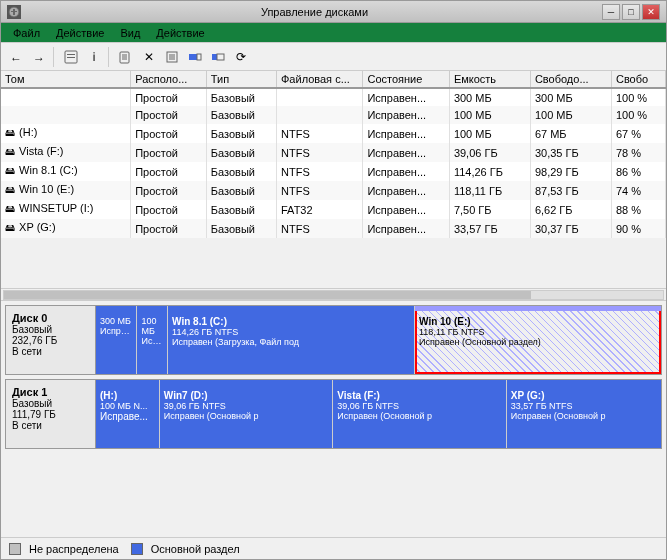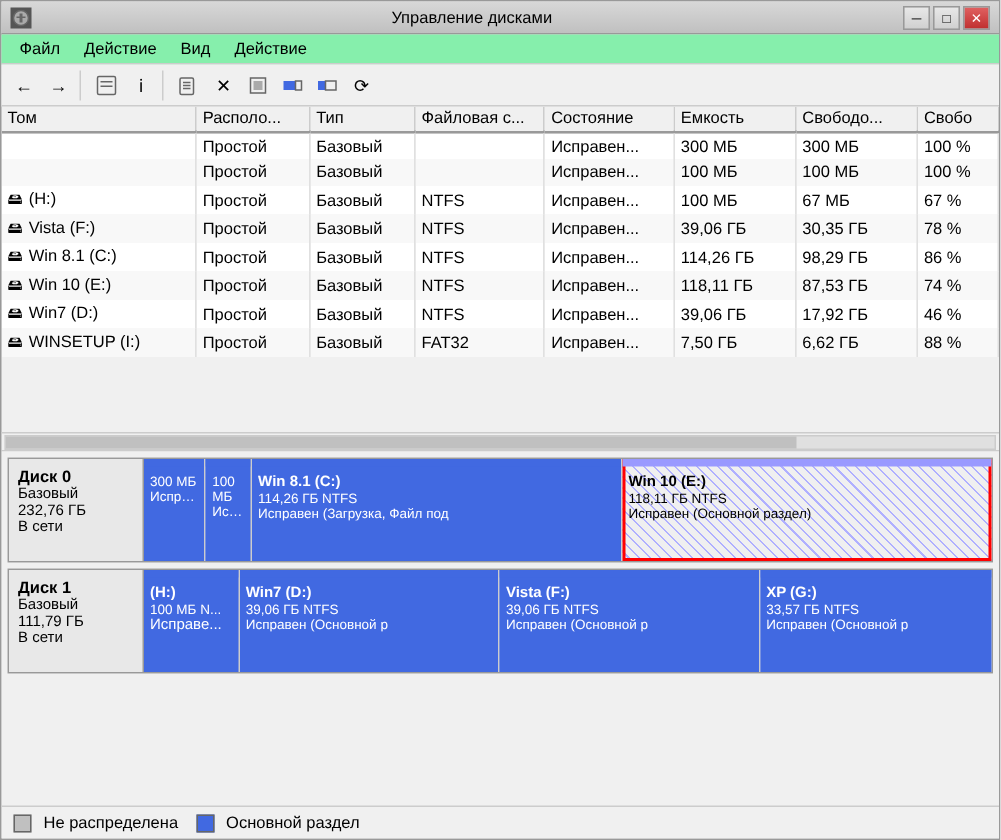--- a/index.html
+++ b/index.html
@@ -7,21 +7,21 @@
 
     .window { width: 667px; height: 560px; background: #f0f0f0; border: 1px solid #999; display: flex; flex-direction: column; }
 
     .title-bar { background: linear-gradient(to bottom, #d8d8d8, #c0c0c0); height: 22px; display: flex; align-items: center; padding: 0 6px; border-bottom: 1px solid #999; }
     .title-bar-icon { width: 14px; height: 14px; margin-right: 6px; background: #555; display: flex; align-items: center; justify-content: center; }
     .title-bar-title { flex: 1; text-align: center; font-size: 11px; font-weight: normal; color: #000; }
     .title-bar-controls { display: flex; gap: 2px; }
     .title-btn { width: 18px; height: 16px; border: 1px solid #999; background: linear-gradient(to bottom, #e8e8e8, #d0d0d0); display: flex; align-items: center; justify-content: center; font-size: 9px; cursor: pointer; }
     .title-btn.close { background: linear-gradient(to bottom, #e06060, #c03030); color: white; }
 
-    .menu-bar { height: 20px; display: flex; align-items: center; padding: 0 4px; border-bottom: 1px solid #ccc; background: #86efac; }
+    .menu-bar { height: 20px; display: flex; align-items: center; padding: 0 4px; border-bottom: 1px solid #ccc; background: #15803d; }
     .menu-item { padding: 2px 8px; font-size: 11px; cursor: pointer; }
 
     .toolbar { height: 28px; display: flex; align-items: center; padding: 2px 4px; border-bottom: 1px solid #ccc; background: #f0f0f0; gap: 1px; }
     .toolbar-btn { width: 22px; height: 22px; border: 1px solid transparent; background: transparent; display: flex; align-items: center; justify-content: center; font-size: 12px; cursor: pointer; }
     .toolbar-sep { width: 4px; height: 20px; border-left: 1px solid #ccc; margin: 0 2px; }
 
     .main-content { flex: 1; display: flex; flex-direction: column; overflow: hidden; }
 
     
     .table-section { flex: 0 0 auto; height: 230px; border-bottom: 1px solid #ccc; overflow: hidden; display: flex; flex-direction: column; }
@@ -202,38 +202,38 @@
                 <td><span style="margin-right: 4px; font-size: 10px;">🖴</span>Win 10 (E:)</td>
                 <td>Простой</td>
                 <td>Базовый</td>
                 <td>NTFS</td>
                 <td>Исправен...</td>
                 <td>118,11 ГБ</td>
                 <td>87,53 ГБ</td>
                 <td>74 %</td>
               </tr>
               <tr>
-                <td><span style="margin-right: 4px; font-size: 10px;">🖴</span>Win7 (D:)</td>
-                <td>Простой</td>
-                <td>Базовый</td>
-                <td>NTFS</td>
-                <td>Исправен...</td>
-                <td>39,06 ГБ</td>
-                <td>17,92 ГБ</td>
-                <td>46 %</td>
-              </tr>
-              <tr>
                 <td><span style="margin-right: 4px; font-size: 10px;">🖴</span>WINSETUP (I:)</td>
                 <td>Простой</td>
                 <td>Базовый</td>
                 <td>FAT32</td>
                 <td>Исправен...</td>
                 <td>7,50 ГБ</td>
                 <td>6,62 ГБ</td>
                 <td>88 %</td>
+              </tr>
+              <tr>
+                <td><span style="margin-right: 4px; font-size: 10px;">🖴</span>XP (G:)</td>
+                <td>Простой</td>
+                <td>Базовый</td>
+                <td>NTFS</td>
+                <td>Исправен...</td>
+                <td>33,57 ГБ</td>
+                <td>30,37 ГБ</td>
+                <td>90 %</td>
               </tr>
             </tbody>
         </table>
       </div>
 
       <div style="height:12px; background:#f0f0f0; border-top:1px solid #ccc; display:flex; align-items:center;">
         <div style="flex:1; height:10px; background:#e0e0e0; border:1px solid #ccc; margin:0 2px; position:relative;">
           <div style="width:80%; height:100%; background:#c0c0c0;"></div>
         </div>
       </div>

